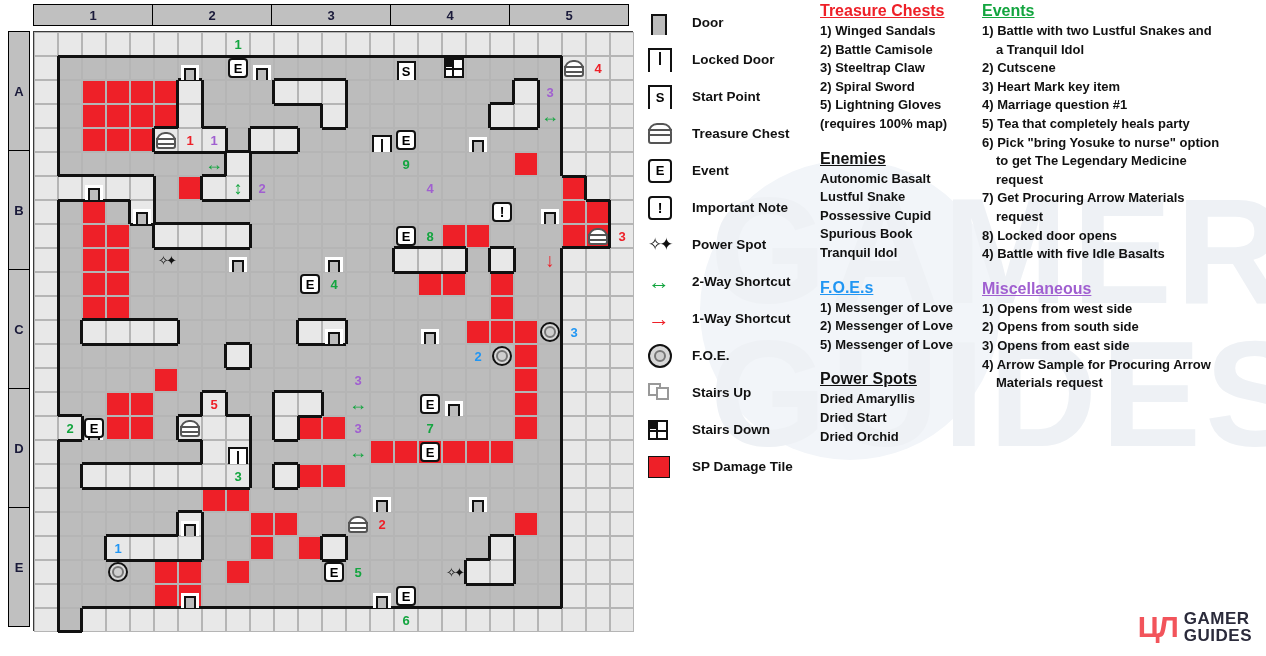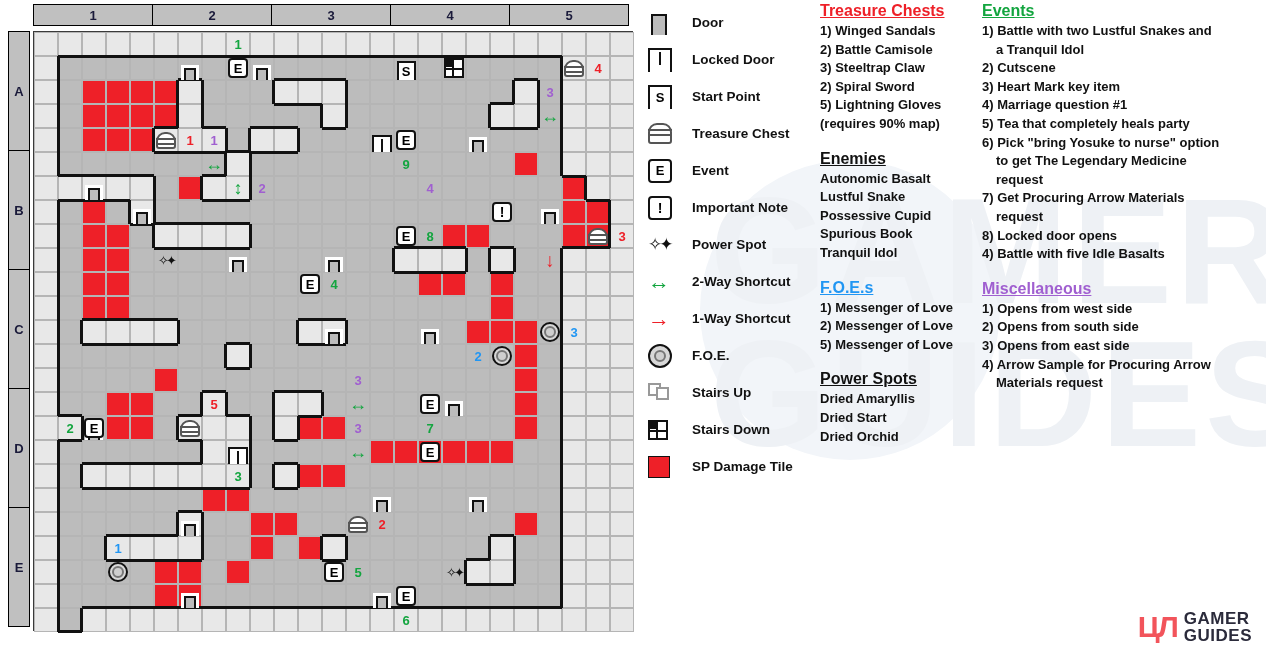--- a/index.html
+++ b/index.html
@@ -1453,21 +1453,21 @@
       </div>
     </div>
 
   <div id="txt1">
     <div class="sec-h h-red">Treasure Chests</div>
     <div id="tc-list">
         <div class="li">1) Winged Sandals</div>
         <div class="li">2) Battle Camisole</div>
         <div class="li">3) Steeltrap Claw</div>
         <div class="li">2) Spiral Sword</div>
-        <div class="li">5) Lightning Gloves  (requires 90% map)</div>
+        <div class="li">5) Lightning Gloves  (requires 100% map)</div>
       </div>
     <div class="gap"></div>
     <div class="sec-h h-black">Enemies</div>
     <div id="en-list">
         <div class="li">Autonomic Basalt</div>
         <div class="li">Lustful Snake</div>
         <div class="li">Possessive Cupid</div>
         <div class="li">Spurious Book</div>
         <div class="li">Tranquil Idol</div>
       </div>

